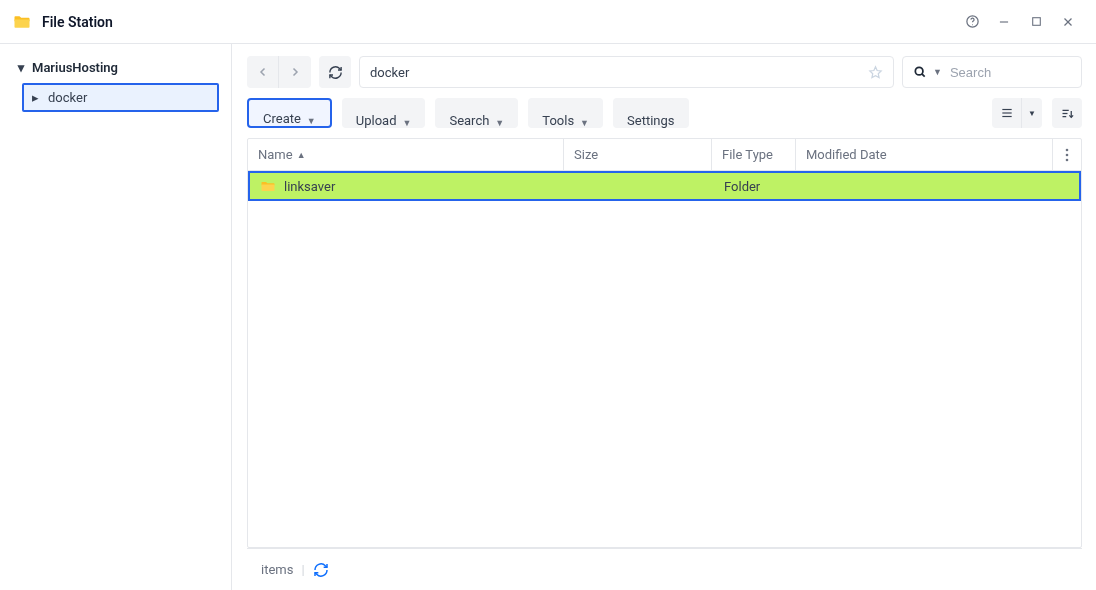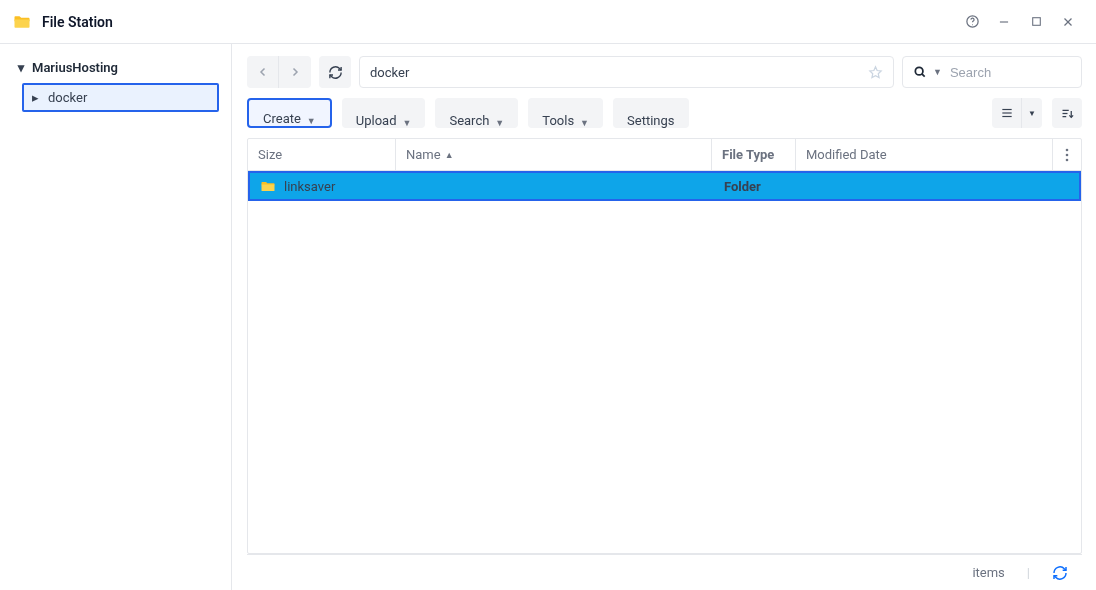--- a/index.html
+++ b/index.html
@@ -126,39 +126,39 @@
     display:flex; align-items:center; justify-content:center; color:#374151; cursor:pointer;
   }
 
   
   .table-wrap { flex: 1; border: 1px solid var(--border); border-radius: 2px; display:flex; flex-direction:column; min-height:0;}
   .thead { display:flex; height: 32px; border-bottom: 1px solid var(--border); color: var(--gray-text);}
   .th { display:flex; align-items:center; padding:0 10px; border-right:1px solid var(--border);}
   .th:last-child { border-right:none; }
   .col-name { flex: 0 0 316px; }
   .col-size { flex: 0 0 148px; }
-  .col-type { flex: 0 0 84px; font-weight: bold; }
+  .col-type { flex: 0 0 84px; }
   .col-date { flex: 1; }
   .col-menu { flex: 0 0 28px; justify-content:center; cursor:pointer;}
   .sort-ind { font-size: 9px; margin-left: 4px;}
   .tbody { flex:1; overflow:auto;}
   .trow {
     display:flex; height: 30px; align-items:center; cursor:pointer;
   }
-  .trow.selected { border:2px solid var(--blue-border); background:#0ea5e9; }
+  .trow.selected { border:2px solid var(--blue-border); background:#bef264; }
   .td { display:flex; align-items:center; padding:0 10px;}
   .td.col-name { gap:8px; }
   .folder-glyph { width:16px; height:13px; }
   .folder-glyph svg { display:block; }
 
   
   .statusbar {
-    height: 36px; border-top: 1px solid var(--border);
-    display:flex; align-items:center; justify-content:flex-end;
-    padding: 0 14px; gap: 22px; color: var(--gray-text);
+    height: 42px; border-top: 1px solid var(--border);
+    display:flex; align-items:center; justify-content:flex-start;
+    padding: 0 14px; gap: 8px; color: var(--gray-text);
   }
   .statusbar .reload { color: var(--blue); cursor:pointer;}
 
   
   svg { display:block; }
 </style>
 </head>
 <body>
 
 <div class="titlebar">
@@ -289,26 +289,26 @@
             <line x1="4" y1="12" x2="12" y2="12"></line>
             <line x1="4" y1="17" x2="10" y2="17"></line>
           <polyline points="18 8 18 18"></polyline>
             <polyline points="15 15 18 18 21 15"></polyline>
         </svg>
       </div>
     </div>
 
     <div class="table-wrap">
       <div class="thead">
-        <div class="th col-size">
-          <span>Size</span>
-        </div>
         <div class="th col-name">
           <span>Name</span>
           <span class="sort-ind">▲</span>
+        </div>
+        <div class="th col-size">
+          <span>Size</span>
         </div>
         <div class="th col-type">
           <span>File Type</span>
         </div>
         <div class="th col-date">
           <span>Modified Date</span>
         </div>
         <div class="th col-menu">
           <svg width="4" height="14" viewBox="0 0 4 14" fill="currentColor">
               <circle cx="2" cy="2" r="1.3"></circle>

